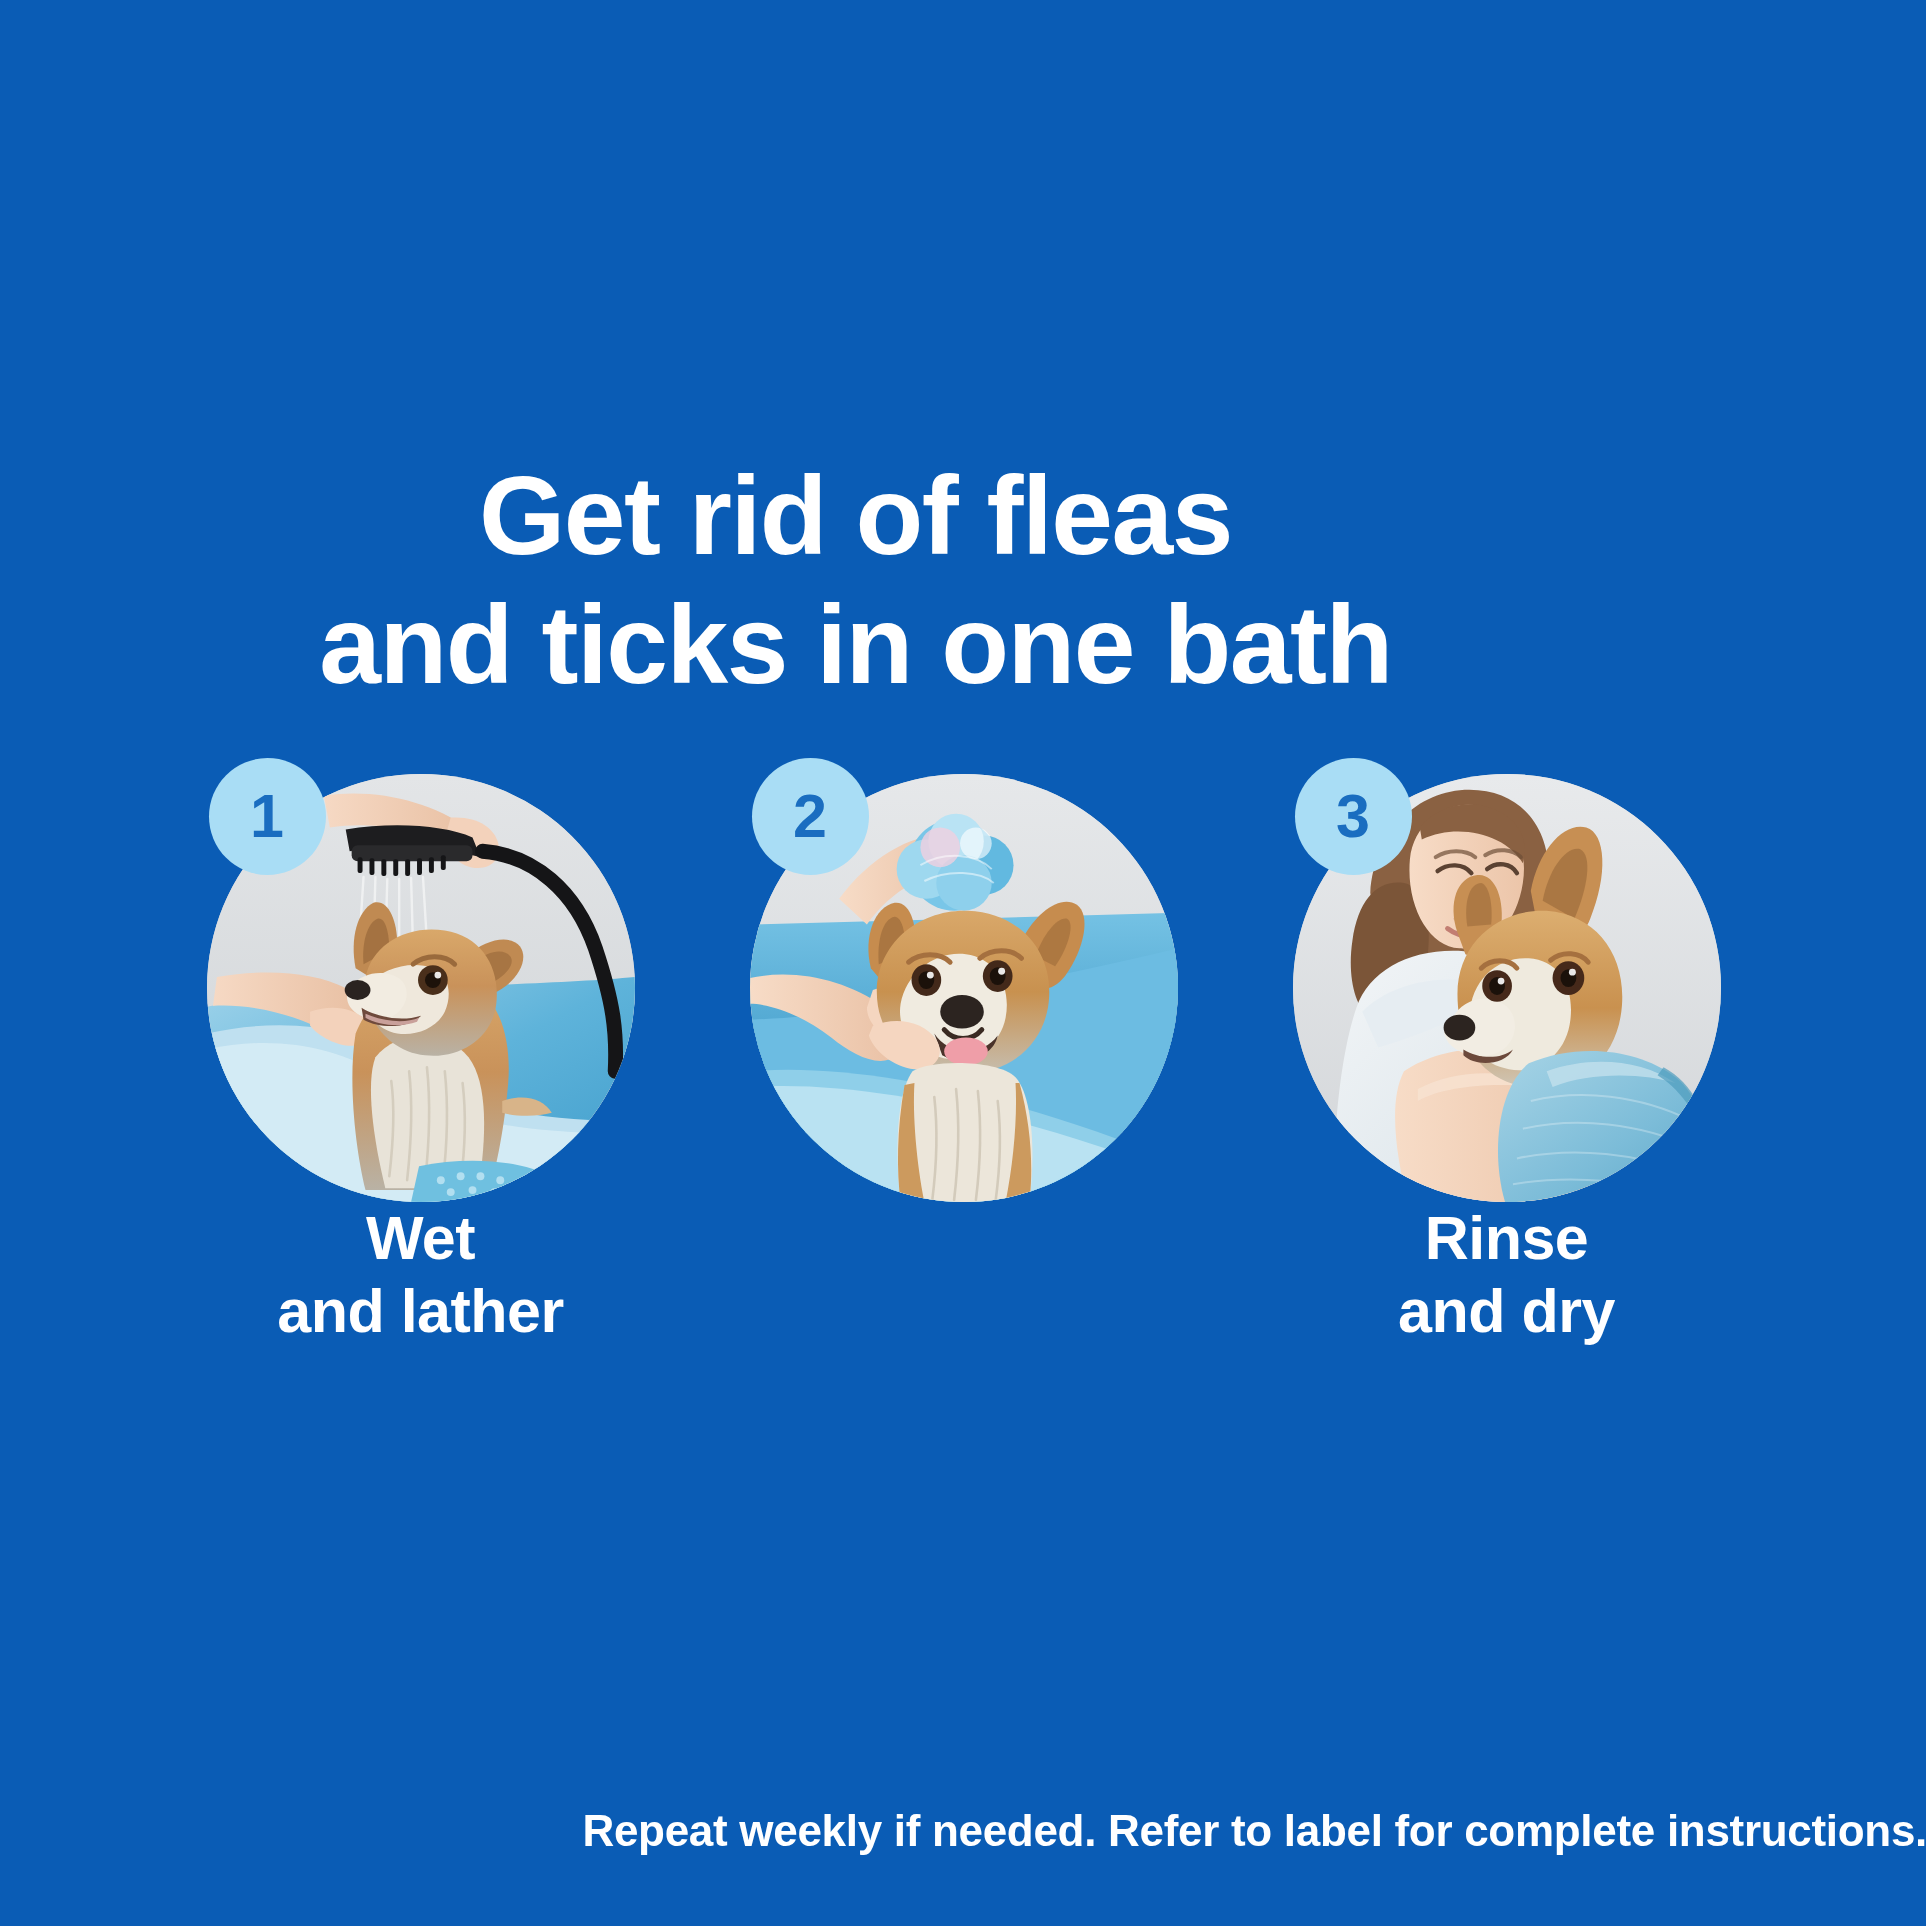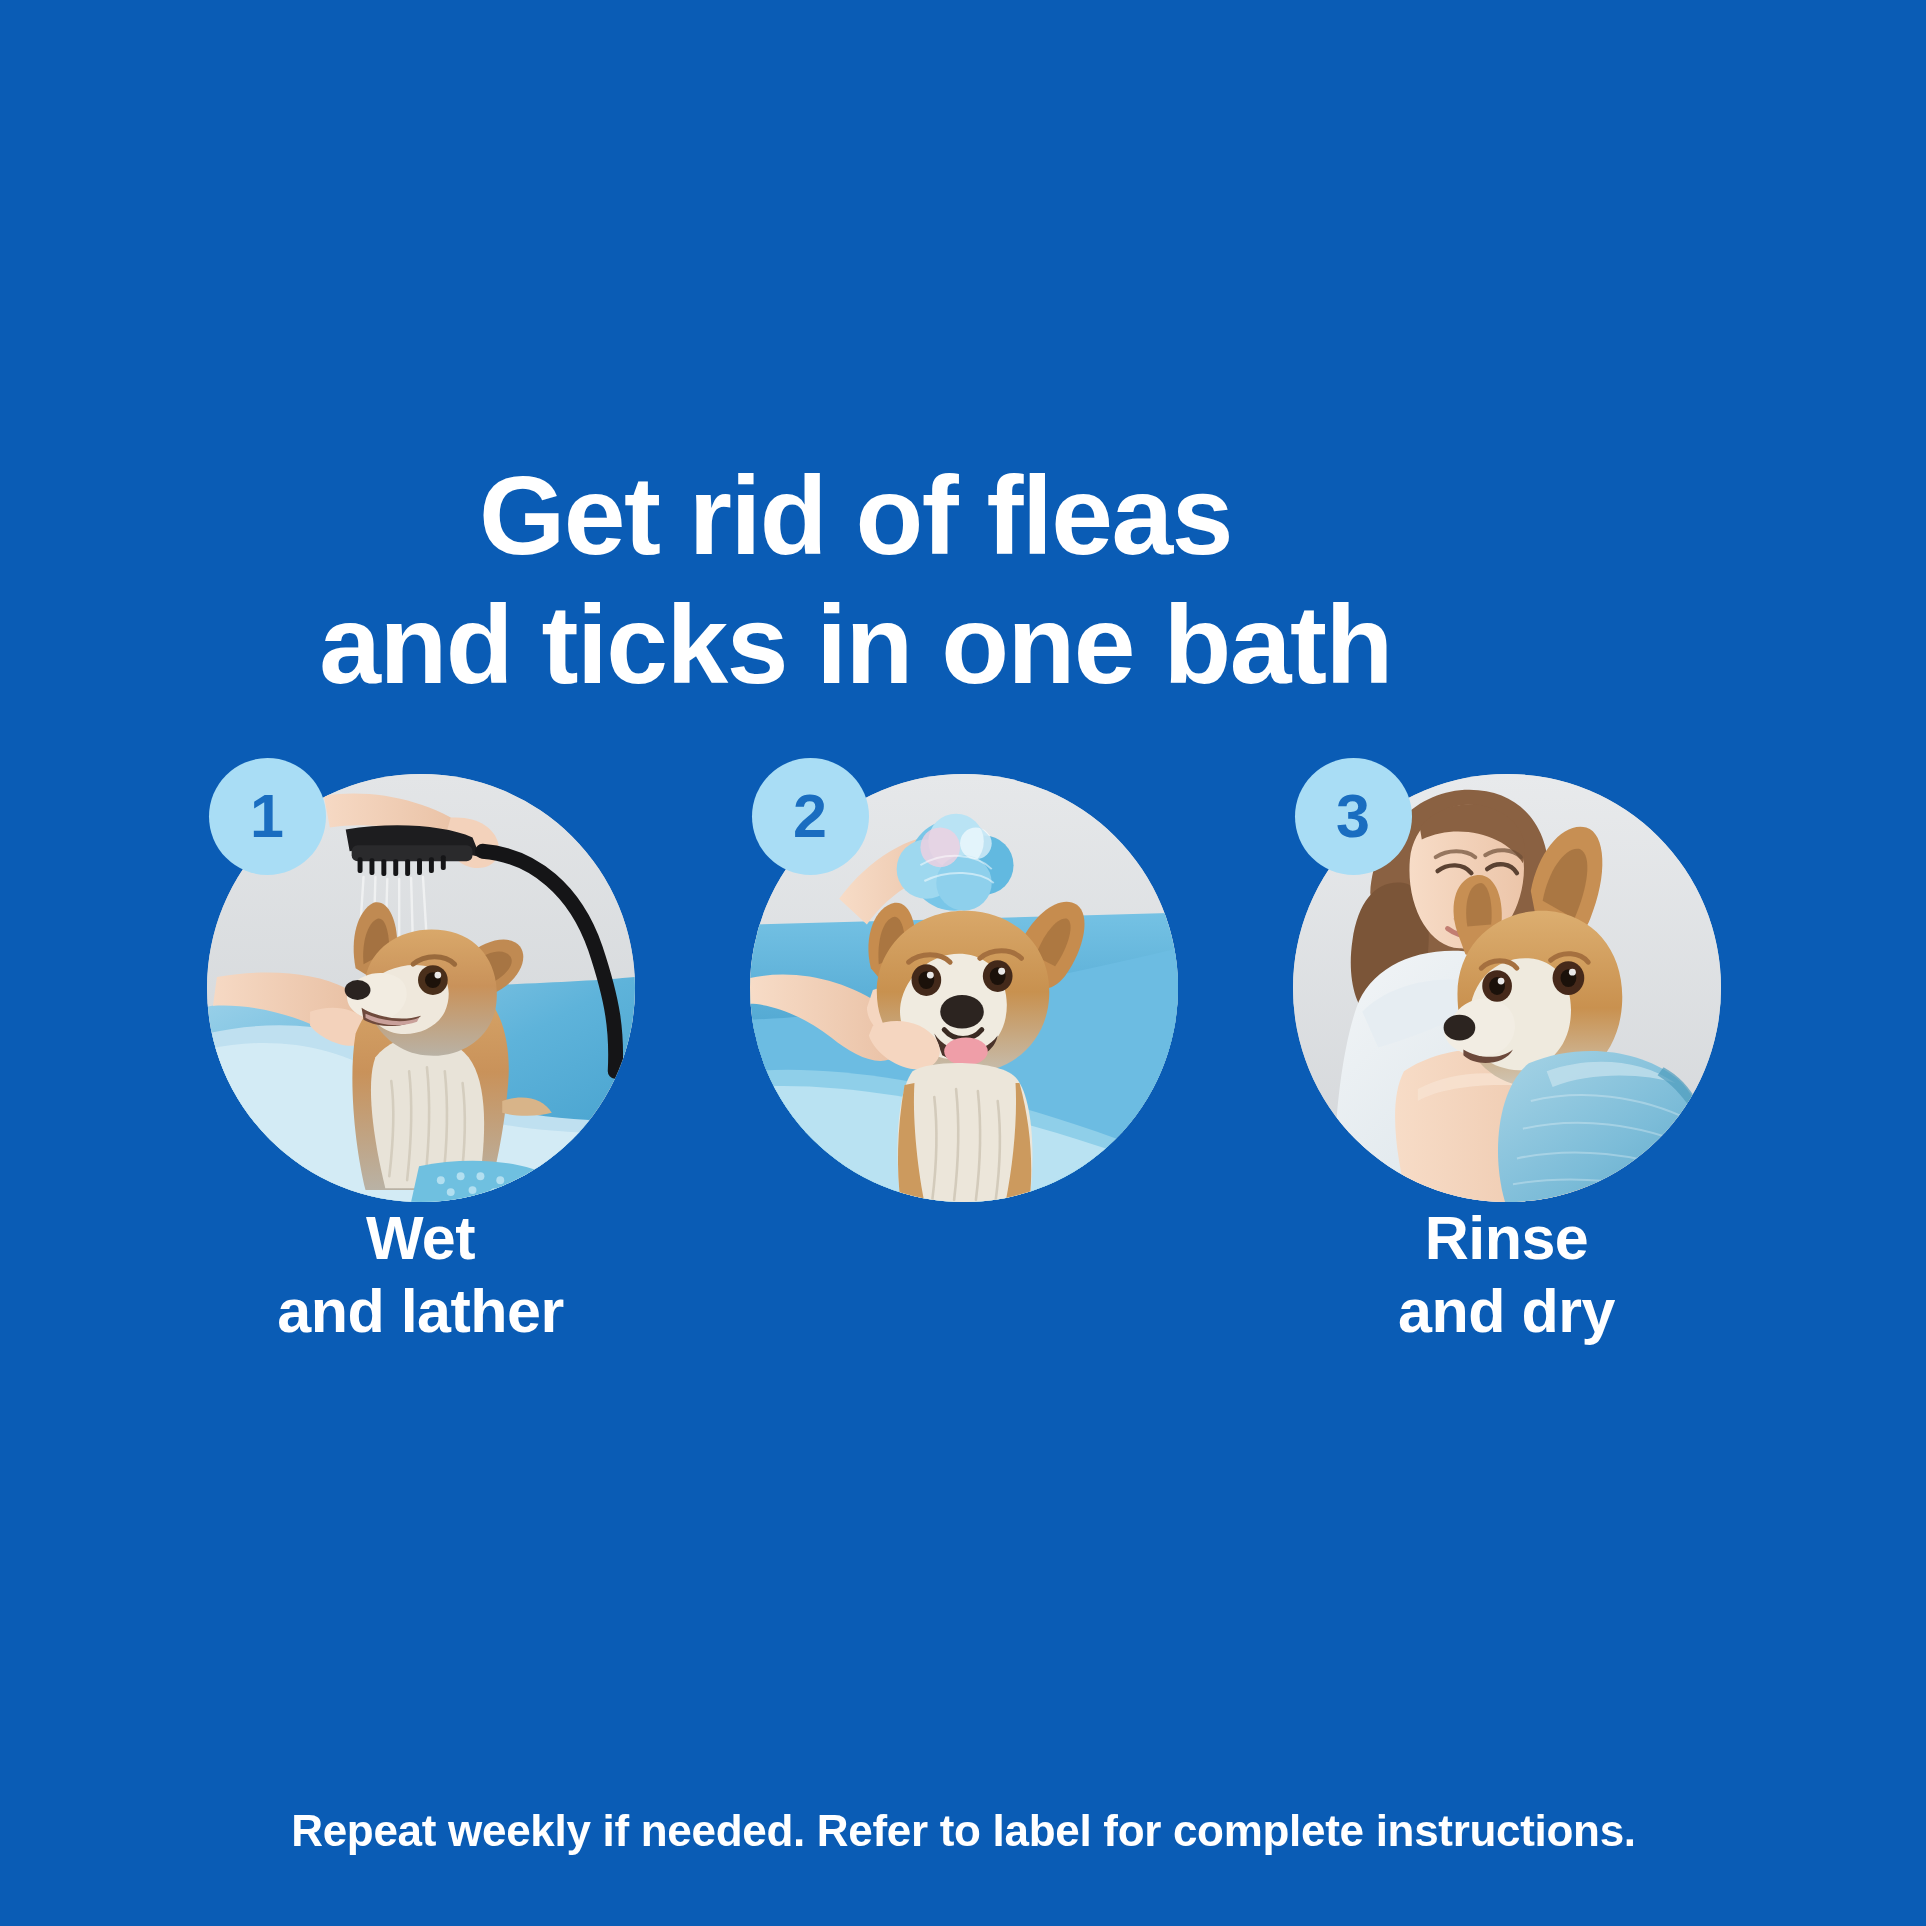--- a/index.html
+++ b/index.html
@@ -106,21 +106,21 @@
     letter-spacing: -0.5px;
     white-space: pre-line;
   }
 
   
   .footnote {
     position: absolute;
     bottom: 71px;
     left: 0;
     width: 1927px;
-    text-align: center;
+    text-align: right;
     color: #ffffff;
     font-size: 44px;
     font-weight: 700;
     letter-spacing: -0.3px;
   }
 </style>
 </head>
 <body>
 
 <div class="poster">

